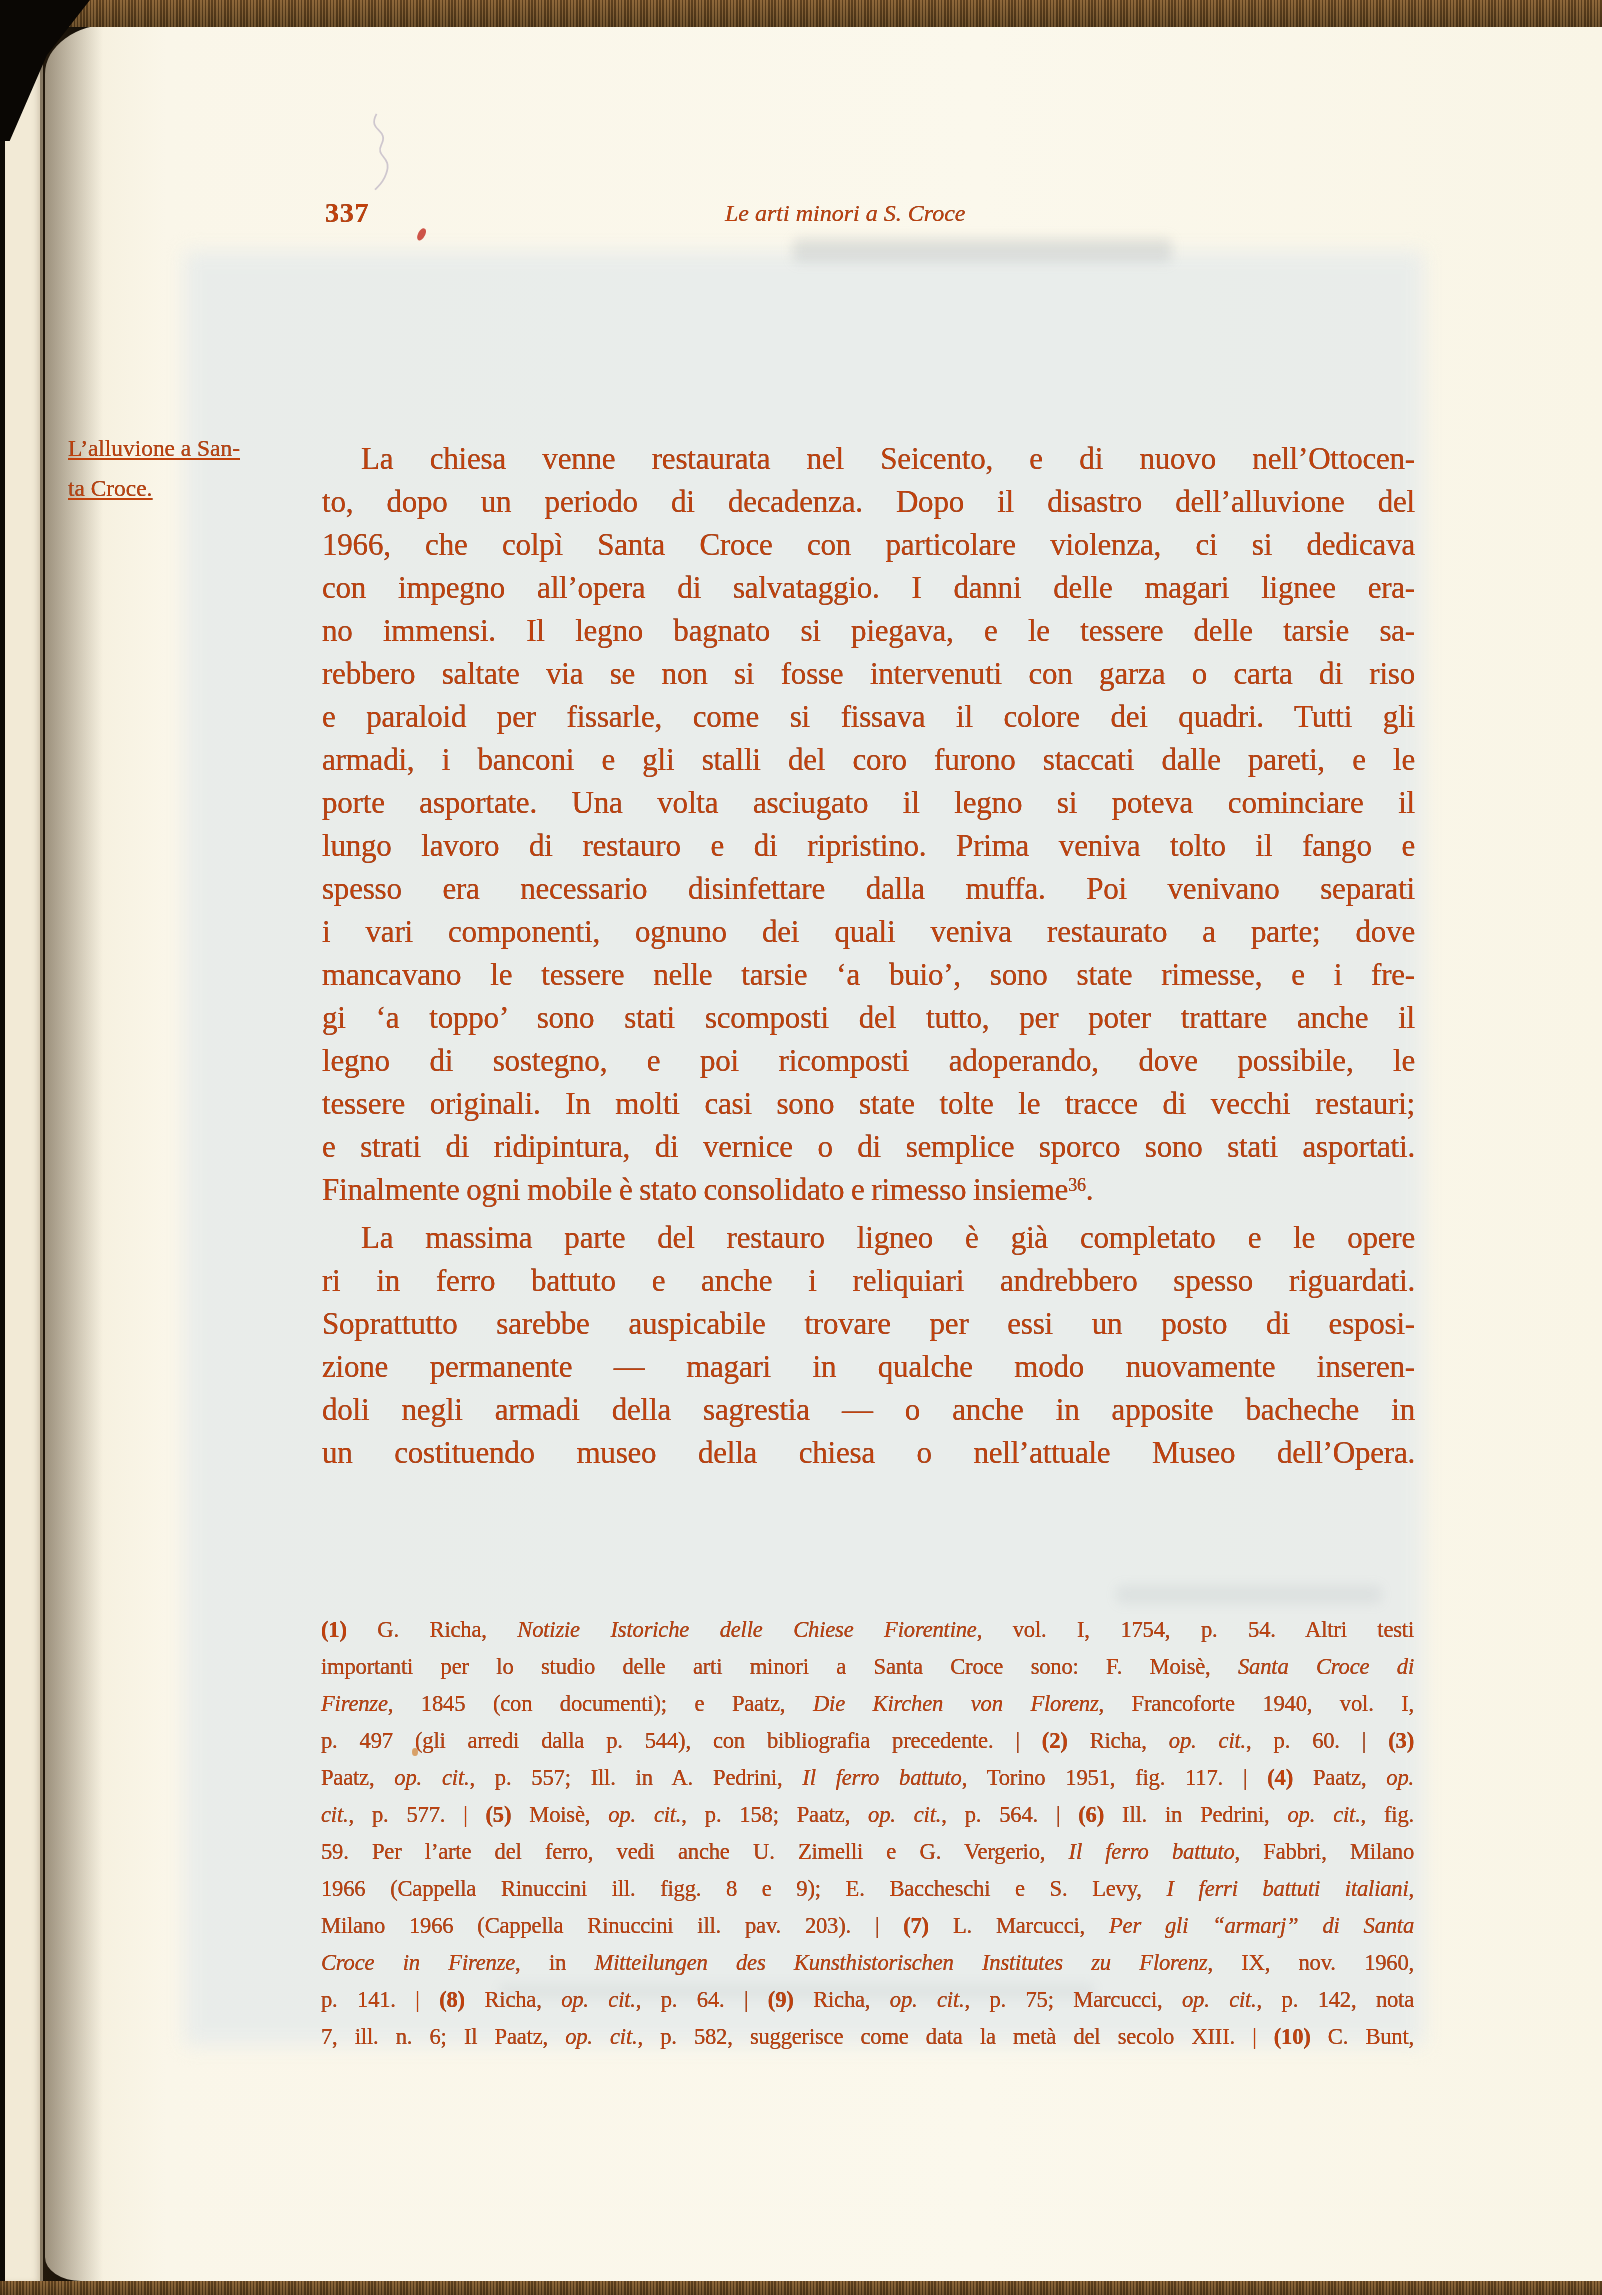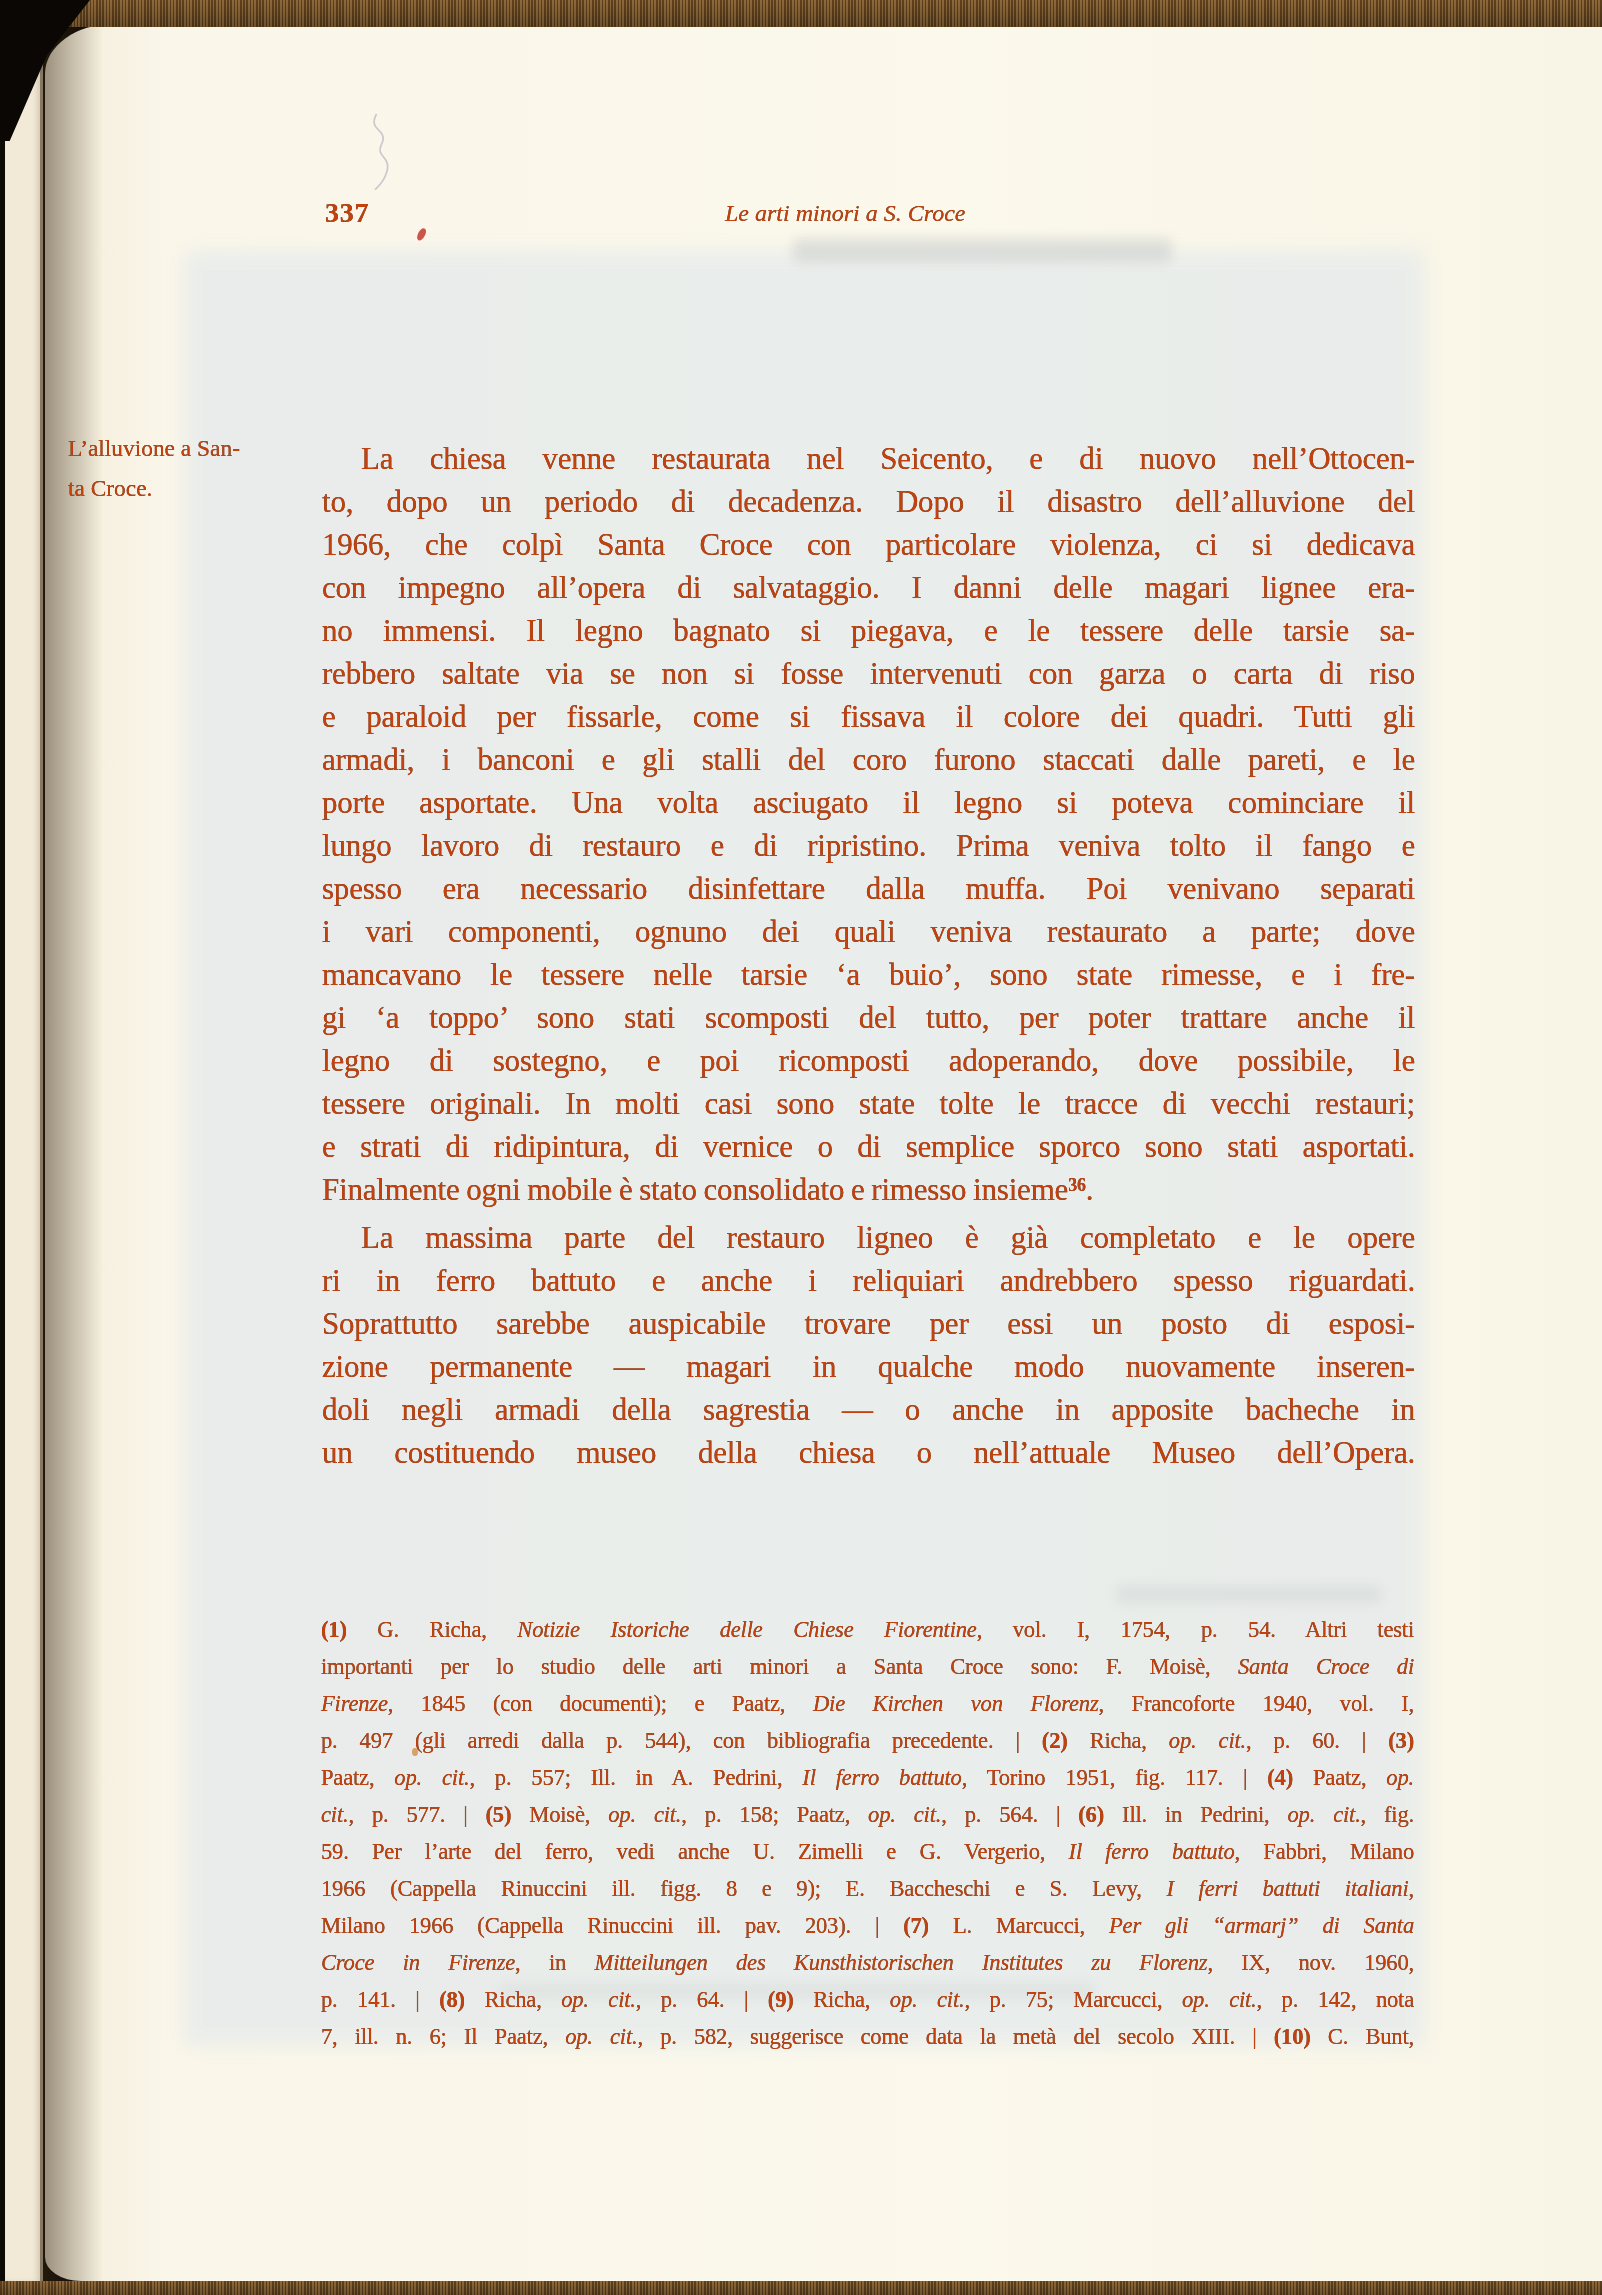--- a/index.html
+++ b/index.html
@@ -28,30 +28,30 @@
     background:#e8eceb;filter:blur(9.7px);opacity:.9;z-index:3;}
   .ghost{position:absolute;background:rgba(140,152,158,.22);filter:blur(5.6px);border-radius:6.4px;z-index:4;}
   .fleck{position:absolute;background:#c5372b;border-radius:55% 45% 60% 50%;opacity:.85;z-index:5;}
   .fleck2{position:absolute;background:#d08030;border-radius:50%;opacity:.7;z-index:5;}
   .pencil{position:absolute;z-index:4;opacity:.45;}
   
   .txt{position:absolute;z-index:5;color:#c2410c;text-shadow:0 0 0.3px rgba(23,19,16,.8);}
   .pagenum{left:325px;top:197px;font-size:28px;font-weight:bold;letter-spacing:0.8px;}
   .runhead{left:725px;top:200px;width:451px;text-align:left;font-size:24px;font-style:italic;}
   .marginnote{left:68px;top:428px;width:242px;font-size:23.4px;line-height:40px;}
-  .marginnote .tline{text-align:center;text-align-last:left;}
+  .marginnote .tline{text-align:center;text-align-last:left;text-decoration:underline;}
   .bodytext{left:322px;top:437px;width:1093px;font-size:31px;line-height:43px;
     letter-spacing:-0.2px;word-spacing:-0.8px;}
   .footnotes{left:321px;top:1611px;width:1093px;font-size:22.6px;line-height:37px;letter-spacing:-0.2px;}
   .tline{text-align:justify;text-align-last:justify;}
   .para .tline:first-child{text-indent:39px;}
   .para.nojust-last .tline:last-child{text-align-last:left;}
   .it{font-style:italic;}
   .bd{font-weight:bold;}
-  sup{font-size:.58em;vertical-align:baseline;position:relative;top:-.5em;font-weight:bold;}
+  sup{font-size:.58em;vertical-align:baseline;position:relative;top:-.5em;}
 </style>
 </head>
 <body>
 
 <div class="canvas">
   <div class="facing-page"></div>
   <div class="page"></div>
   <div class="gutter-shadow"></div>
   <div class="scan-gray"></div>
   <div class="cover-strip cover-top"></div>

